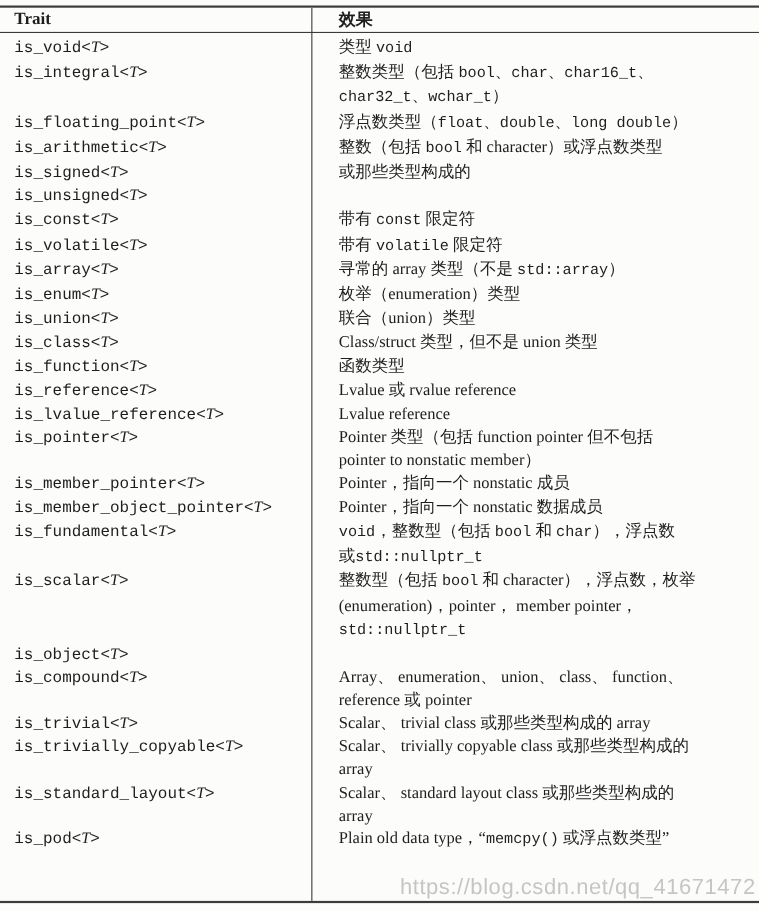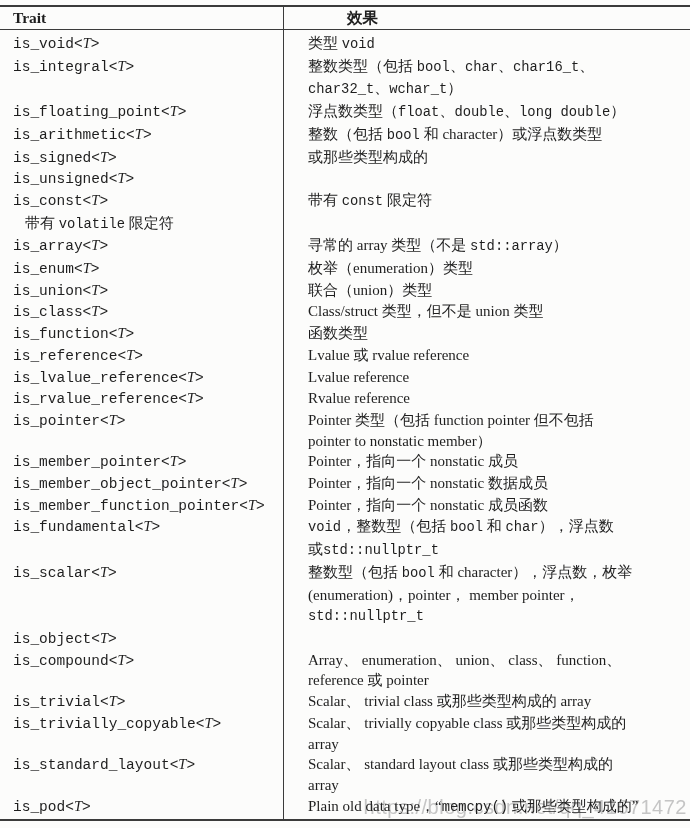--- a/index.html
+++ b/index.html
@@ -34,21 +34,20 @@
     position: absolute;
     left: 283px; top: 0; bottom: 0;
     width: 1px;
     background: #3b3b3b;
   }
   .header-row {
     display: flex;
     height: 22px;
     align-items: center;
     border-bottom: 1.5px solid #3b3b3b;
-    gap: 39px;
   }
   .cell-trait {
     flex: none;
     width: 283px;
     padding-left: 13px;
     box-sizing: border-box;
   }
   .cell-effect {
     flex: 1;
     padding-left: 25px;
@@ -112,20 +111,21 @@
         <div class="cell-effect effect-text"><span class="txt">或那些类型构成的</span></div>
       </div>
       <div class="row">
         <div class="cell-trait trait-text">is_unsigned&lt;<span class="tparam">T</span>&gt;</div>
       </div>
       <div class="row">
         <div class="cell-trait trait-text">is_const&lt;<span class="tparam">T</span>&gt;</div>
         <div class="cell-effect effect-text"><span class="txt">带有 </span><span class="code">const</span><span class="txt"> 限定符</span></div>
       </div>
       <div class="row">
+        <div class="cell-trait trait-text">is_volatile&lt;<span class="tparam">T</span>&gt;</div>
         <div class="cell-effect effect-text"><span class="txt">带有 </span><span class="code">volatile</span><span class="txt"> 限定符</span></div>
       </div>
       <div class="row">
         <div class="cell-trait trait-text">is_array&lt;<span class="tparam">T</span>&gt;</div>
         <div class="cell-effect effect-text"><span class="txt">寻常的 array 类型（不是 </span><span class="code">std::array</span><span class="txt">）</span></div>
       </div>
       <div class="row">
         <div class="cell-trait trait-text">is_enum&lt;<span class="tparam">T</span>&gt;</div>
         <div class="cell-effect effect-text"><span class="txt">枚举（enumeration）类型</span></div>
       </div>
@@ -143,38 +143,30 @@
       </div>
       <div class="row">
         <div class="cell-trait trait-text">is_reference&lt;<span class="tparam">T</span>&gt;</div>
         <div class="cell-effect effect-text"><span class="txt">Lvalue 或 rvalue reference</span></div>
       </div>
       <div class="row">
         <div class="cell-trait trait-text">is_lvalue_reference&lt;<span class="tparam">T</span>&gt;</div>
         <div class="cell-effect effect-text"><span class="txt">Lvalue reference</span></div>
       </div>
       <div class="row">
-        <div class="cell-trait trait-text">is_rvalue_reference&lt;<span class="tparam">T</span>&gt;</div>
-        <div class="cell-effect effect-text"><span class="txt">Rvalue reference</span></div>
-      </div>
-      <div class="row">
         <div class="cell-trait trait-text">is_pointer&lt;<span class="tparam">T</span>&gt;</div>
         <div class="cell-effect effect-text"><span class="txt">Pointer 类型（包括 function pointer 但不包括</span><br><span class="txt">pointer to nonstatic member）</span></div>
       </div>
       <div class="row">
         <div class="cell-trait trait-text">is_member_pointer&lt;<span class="tparam">T</span>&gt;</div>
         <div class="cell-effect effect-text"><span class="txt">Pointer，指向一个 nonstatic 成员</span></div>
       </div>
       <div class="row">
         <div class="cell-trait trait-text">is_member_object_pointer&lt;<span class="tparam">T</span>&gt;</div>
         <div class="cell-effect effect-text"><span class="txt">Pointer，指向一个 nonstatic 数据成员</span></div>
-      </div>
-      <div class="row">
-        <div class="cell-trait trait-text">is_member_function_pointer&lt;<span class="tparam">T</span>&gt;</div>
-        <div class="cell-effect effect-text"><span class="txt">Pointer，指向一个 nonstatic 成员函数</span></div>
       </div>
       <div class="row">
         <div class="cell-trait trait-text">is_fundamental&lt;<span class="tparam">T</span>&gt;</div>
         <div class="cell-effect effect-text"><span class="code">void</span><span class="txt">，整数型（包括 </span><span class="code">bool</span><span class="txt"> 和 </span><span class="code">char</span><span class="txt">），浮点数</span><br><span class="txt">或</span><span class="code">std::nullptr_t</span></div>
       </div>
       <div class="row">
         <div class="cell-trait trait-text">is_scalar&lt;<span class="tparam">T</span>&gt;</div>
         <div class="cell-effect effect-text"><span class="txt">整数型（包括 </span><span class="code">bool</span><span class="txt"> 和 character），浮点数，枚举</span><br><span class="txt">(enumeration)，pointer， member pointer，</span><br><span class="code">std::nullptr_t</span></div>
       </div>
       <div class="row">
@@ -191,17 +183,17 @@
       <div class="row">
         <div class="cell-trait trait-text">is_trivially_copyable&lt;<span class="tparam">T</span>&gt;</div>
         <div class="cell-effect effect-text"><span class="txt">Scalar、 trivially copyable class 或那些类型构成的</span><br><span class="txt">array</span></div>
       </div>
       <div class="row">
         <div class="cell-trait trait-text">is_standard_layout&lt;<span class="tparam">T</span>&gt;</div>
         <div class="cell-effect effect-text"><span class="txt">Scalar、 standard layout class 或那些类型构成的</span><br><span class="txt">array</span></div>
       </div>
       <div class="row">
         <div class="cell-trait trait-text">is_pod&lt;<span class="tparam">T</span>&gt;</div>
-        <div class="cell-effect effect-text"><span class="txt">Plain old data type，“</span><span class="code">memcpy()</span><span class="txt"> 或那些类型构成的”</span><br></div>
+        <div class="cell-effect effect-text"><span class="txt">Plain old data type，“</span><span class="code">memcpy()</span><span class="txt"> 或浮点数类型”</span><br></div>
       </div>
     </div>
   <div class="vline" style="background: rgb(59, 59, 59);"></div>
 </div>
 
 </body></html>

